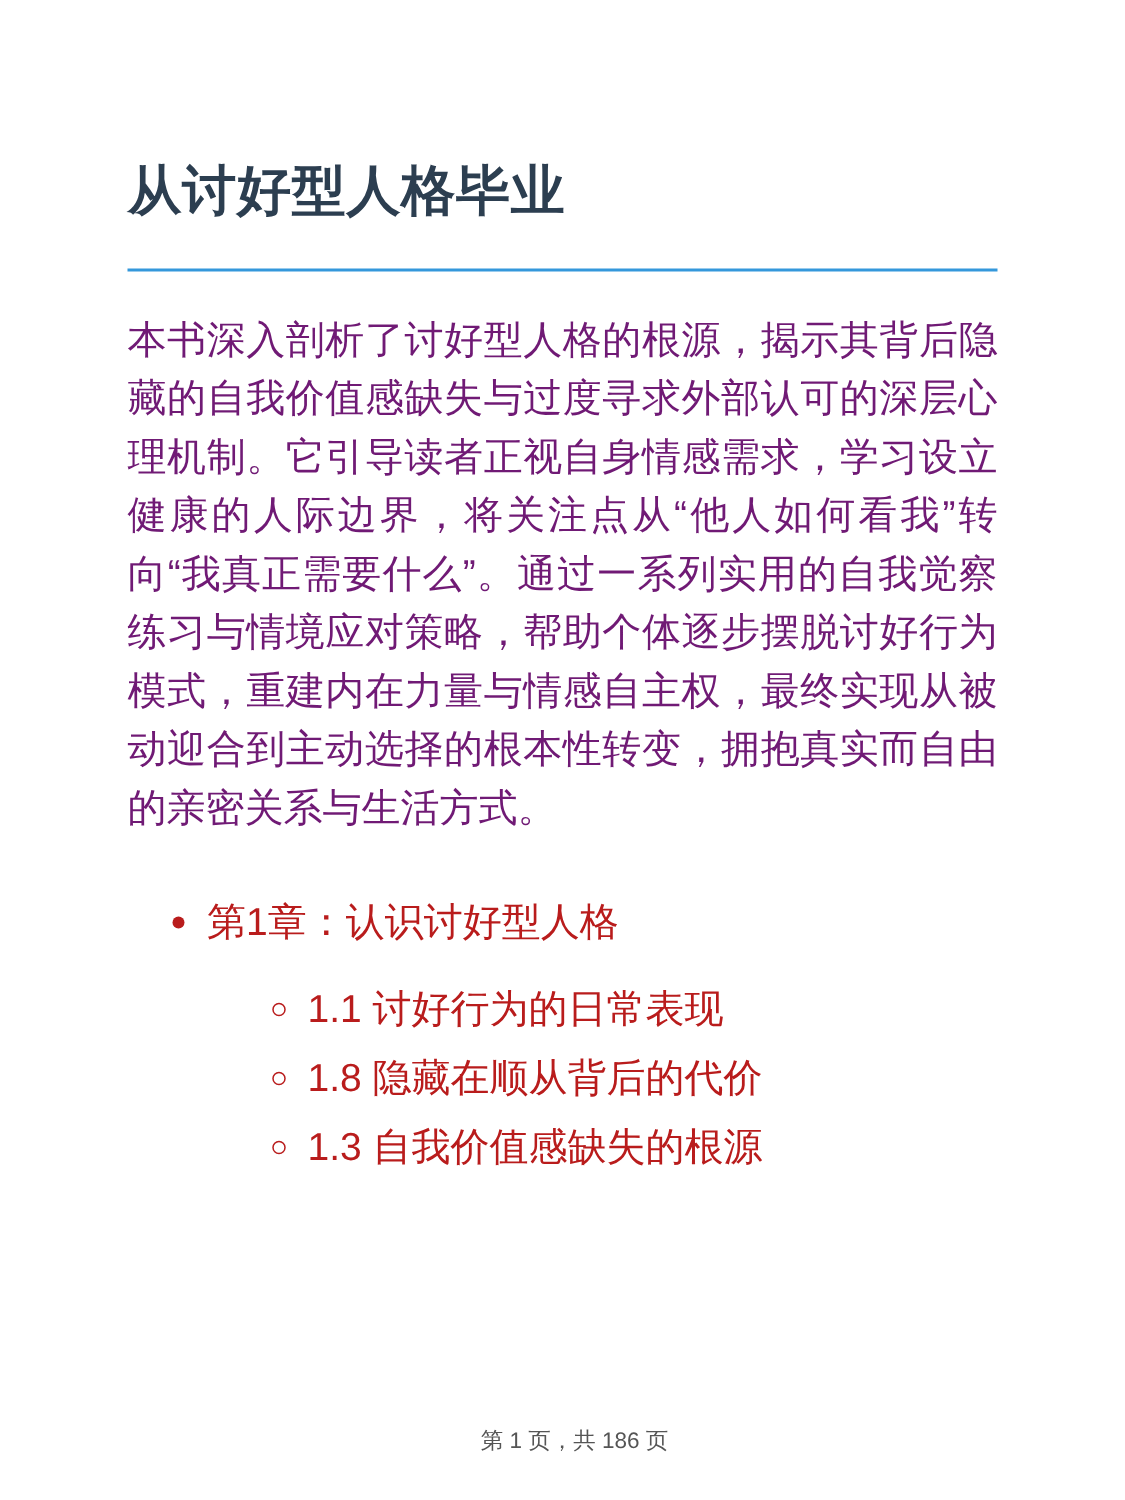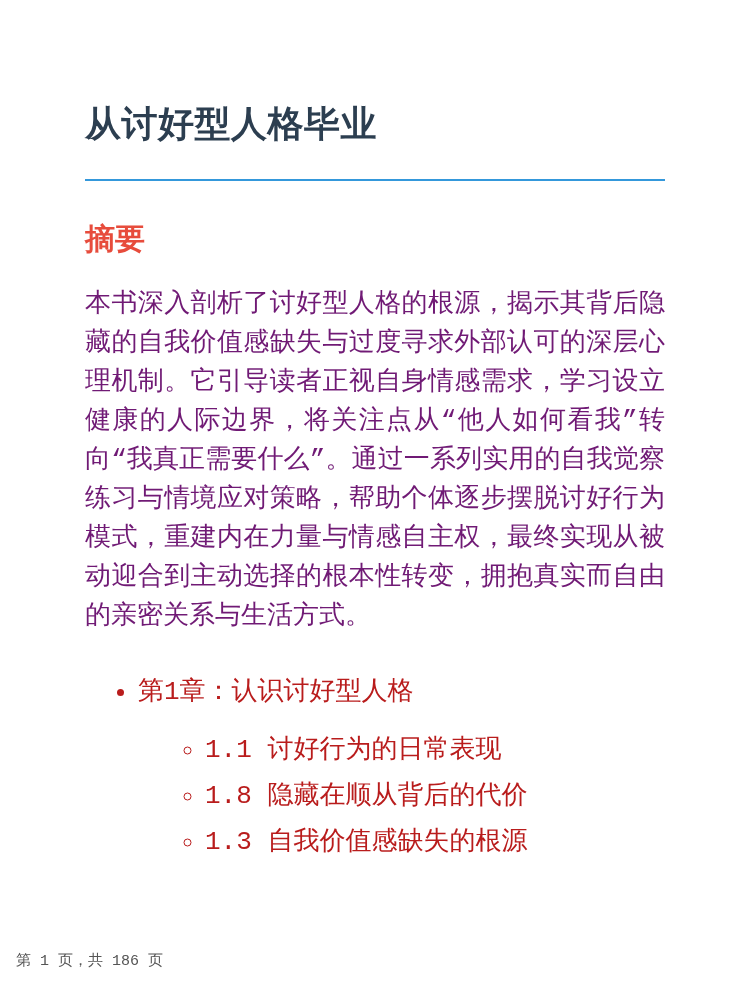--- a/index.html
+++ b/index.html
@@ -7,21 +7,21 @@
     padding: 0;
     background: #ffffff;
   }
   .page {
     position: relative;
     width: 750px;
     height: 1000px;
     box-sizing: border-box;
     padding: 104px 85px 0 85px;
     background: #ffffff;
-    font-family: Liberation Mono, monospace;
+    font-family: Liberation Sans, sans-serif;
     color: #333333;
     overflow: hidden;
   }
   .doc-title {
     margin: 0;
     font-size: 36px;
     line-height: 1.3;
     font-weight: bold;
     color: #2c3e50;
     letter-spacing: 0.5px;
@@ -61,35 +61,34 @@
     list-style-type: circle;
   }
   .toc-section {
     margin: 0 0 6px 17px;
   }
   .page-footer {
     position: absolute;
     left: 16px;
     right: 0;
     bottom: 30px;
-    text-align: left;
+    text-align: center;
     font-size: 15px;
     color: #555555;
   }
 </style>
 </head>
 <body>
 
 <div class="page">
 
   <h1 class="doc-title">从讨好型人格毕业</h1>
 
   <hr class="title-divider">
 
-  <h2 class="section-heading">摘要</h2>
 
   <p class="abstract-body">本书深入剖析了讨好型人格的根源，揭示其背后隐藏的自我价值感缺失与过度寻求外部认可的深层心理机制。它引导读者正视自身情感需求，学习设立健康的人际边界，将关注点从“他人如何看我”转向“我真正需要什么”。通过一系列实用的自我觉察练习与情境应对策略，帮助个体逐步摆脱讨好行为模式，重建内在力量与情感自主权，最终实现从被动迎合到主动选择的根本性转变，拥抱真实而自由的亲密关系与生活方式。</p>
 
 
   <ul class="toc-list">
     <li class="toc-chapter">
       <span>第1章：认识讨好型人格</span>
       <ul class="toc-sublist">
         <li class="toc-section">1.1 讨好行为的日常表现</li>
         <li class="toc-section">1.8 隐藏在顺从背后的代价</li>

